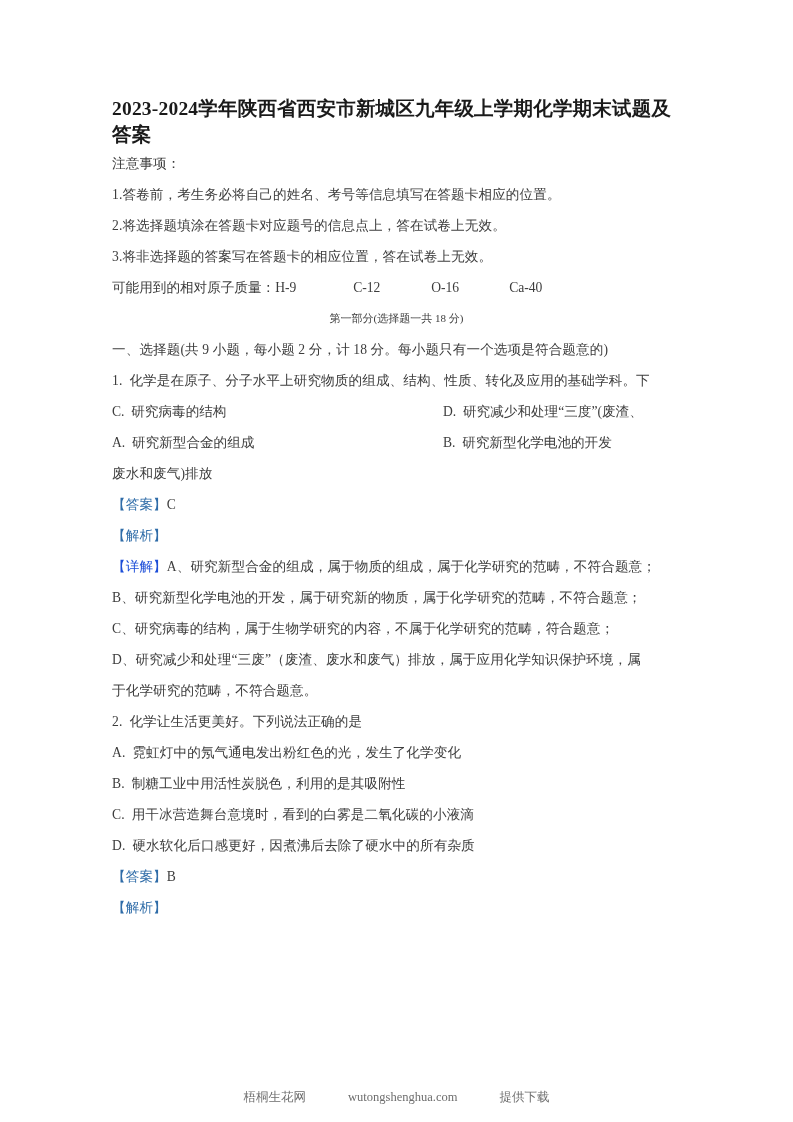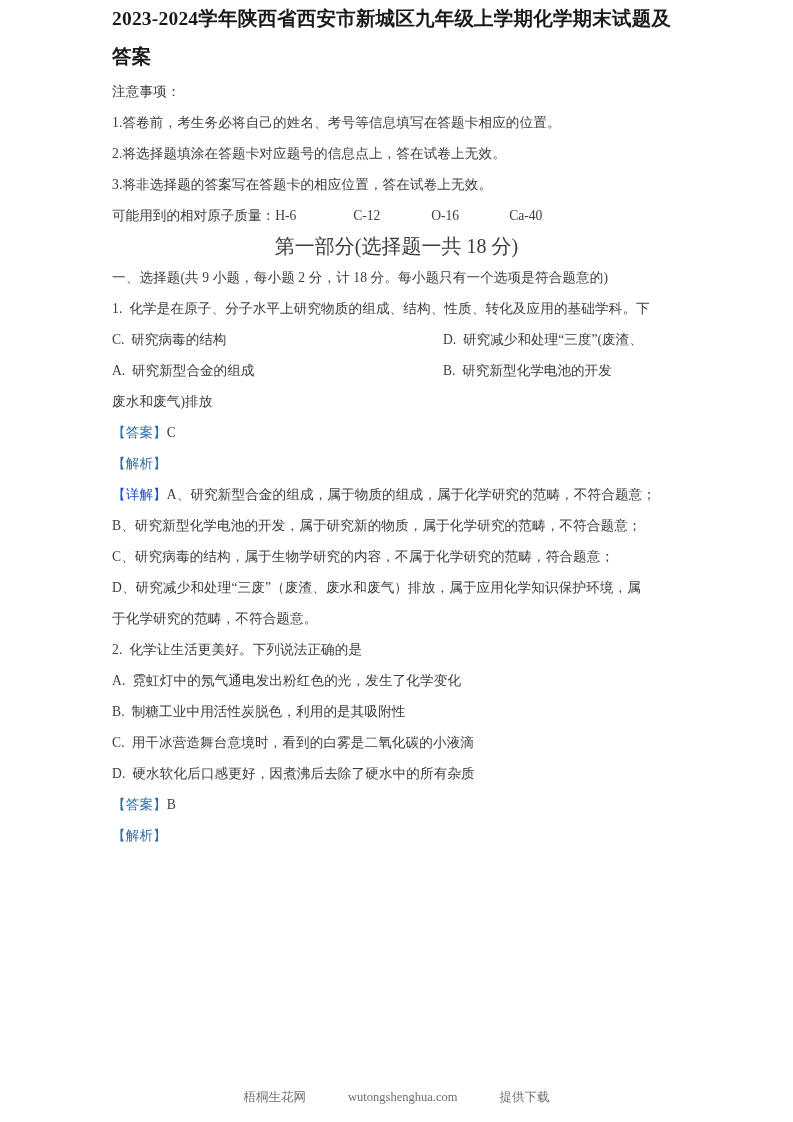--- a/index.html
+++ b/index.html
@@ -18,35 +18,36 @@
   .page {
     position: absolute;
     top: 0; left: 0;
     width: 793px;
     height: 1122px;
     box-sizing: border-box;
     padding: 0 112px 0 112px;
   }
   .doc-title {
     margin: 0;
+    padding-top: 96px;
     font-size: 19.5px;
     font-weight: bold;
-    line-height: 38px;
+    line-height: 26px;
     color: #1a1a1a;
     letter-spacing: 0.2px;
   }
   .line {
     font-size: 13.6px;
     line-height: 31px;
     white-space: nowrap;
     letter-spacing: 0.1px;
   }
   .centered {
     text-align: center;
-    font-size: 20px;
+    font-size: 11px;
     line-height: 31px;
   }
   .atoms {
     font-size: 13.6px;
     line-height: 31px;
   }
   .atoms .m {
     display: inline-block;
     min-width: 78px;
   }
@@ -94,21 +95,21 @@
 
   <h1 class="doc-title">2023-2024学年陕西省西安市新城区九年级上学期化学期末试题及答案</h1>
 
   <div class="line">注意事项：</div>
 
   <div class="line">1.答卷前，考生务必将自己的姓名、考号等信息填写在答题卡相应的位置。</div>
   <div class="line">2.将选择题填涂在答题卡对应题号的信息点上，答在试卷上无效。</div>
   <div class="line">3.将非选择题的答案写在答题卡的相应位置，答在试卷上无效。</div>
 
   <div class="atoms">
-    <span>可能用到的相对原子质量：</span><span class="m">H-6</span><span class="m">C-12</span><span class="m">O-16</span><span class="m">Ca-40</span>
+    <span>可能用到的相对原子质量：</span><span class="m">H-9</span><span class="m">C-12</span><span class="m">O-16</span><span class="m">Ca-40</span>
   </div>
 
   <div class="centered">第一部分(选择题一共 18 分)</div>
 
   <div class="line">一、选择题(共 9 小题，每小题 2 分，计 18 分。每小题只有一个选项是符合题意的)</div>
 
   <div class="q-block">
     <div class="line">
       <span>1.</span>&nbsp;&nbsp;<span>化学是在原子、分子水平上研究物质的组成、结构、性质、转化及应用的基础学科。下</span>
     </div>

